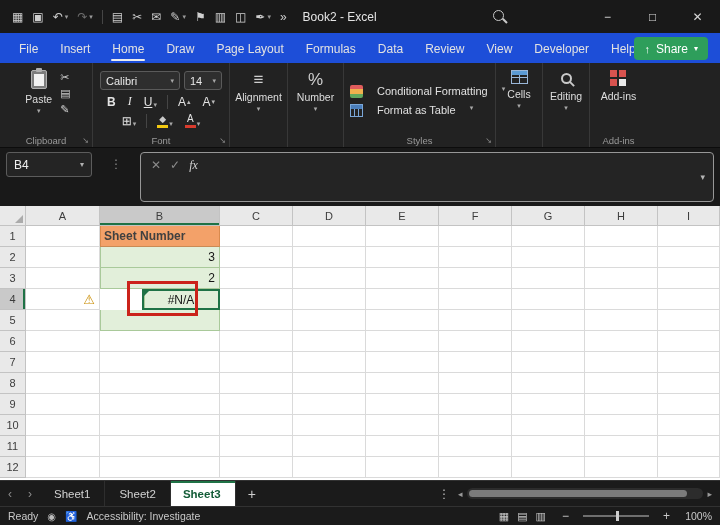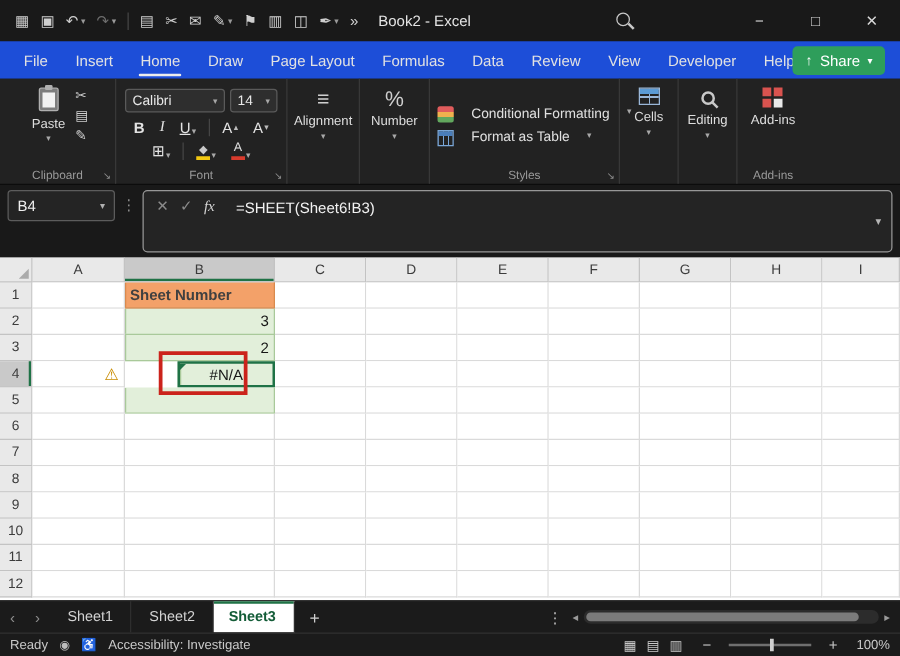--- a/index.html
+++ b/index.html
@@ -70,21 +70,21 @@
   .cellsic { width:17px; height:14px; border:1px solid #9ab7d8; margin-bottom:2px;
            background:linear-gradient(#5b9bd5 0 4px, transparent 4px),
            repeating-linear-gradient(0deg,transparent 0 5px,#9ab7d8 5px 6px),
            repeating-linear-gradient(90deg,transparent 0 7px,#9ab7d8 7px 8px); }
   .mag { width:11px; height:11px; border:2px solid #c9c9c9; border-radius:50%; position:relative; margin:3px 0 4px; }
   .mag::after { content:''; position:absolute; width:6px; height:2px; background:#c9c9c9; transform:rotate(45deg); right:-5px; bottom:-3px; }
   .ai { display:grid; grid-template-columns:7px 7px; grid-auto-rows:7px; gap:2px; margin-bottom:2px; }
   .ai span { display:block; } .ai .r { background:#D9534F; } .ai .w { background:#e9e9e9; }
 
   
-  .formulabar { position:absolute; top:148px; left:0; right:0; height:58px; background:#191919; display:flex; align-items:flex-start; padding:4px 6px; gap:5px; }
+  .formulabar { position:absolute; top:148px; left:0; right:0; height:58px; background:#191919; display:flex; align-items:flex-start; padding:4px 6px; gap:18px; }
   .namebox { width:86px; height:25px; background:#242424; border:1px solid #5c5c5c; border-radius:3px; color:#efefef; font-size:12px; display:flex; align-items:center; justify-content:space-between; padding:0 7px; flex-shrink:0; }
   .nb-chev { font-size:8px; color:#b0b0b0; }
   .fb-dots { color:#8a8a8a; font-size:12px; margin-top:5px; }
   .fpanel { flex:1; height:50px; background:#242424; border:1px solid #979797; border-radius:4px; position:relative; display:flex; align-items:flex-start; padding:5px 10px; gap:9px; }
   .fb-btn { font-size:12px; color:#8b8b8b; }
   .fx { font-style:italic; font-family:"Liberation Serif",serif; color:#d3d3d3; font-size:12px; }
   .formula-text { color:#f2f2f2; font-size:12px; margin-left:8px; margin-top:1px; }
   .fp-chev { position:absolute; right:8px; top:50%; transform:translateY(-50%); color:#b5b5b5; font-size:9px; }
 
   
@@ -318,21 +318,20 @@
   <div class="formulabar">
     <div class="namebox">
       <span>B4</span>
       <span class="nb-chev">▾</span>
     </div>
     <span class="fb-dots">⋮</span>
     <div class="fpanel">
       <span class="fb-btn">✕</span>
       <span class="fb-btn">✓</span>
       <span class="fx">fx</span>
-      <span class="formula-text">=SHEET(Sheet6!B3)</span>
       <span class="fp-chev">▾</span>
     </div>
   </div>
 
   <div class="grid">
       <div class="hdr corner"></div>
       <div class="hdr">A</div>
       <div class="hdr selc">B</div>
       <div class="hdr">C</div>
       <div class="hdr">D</div>

